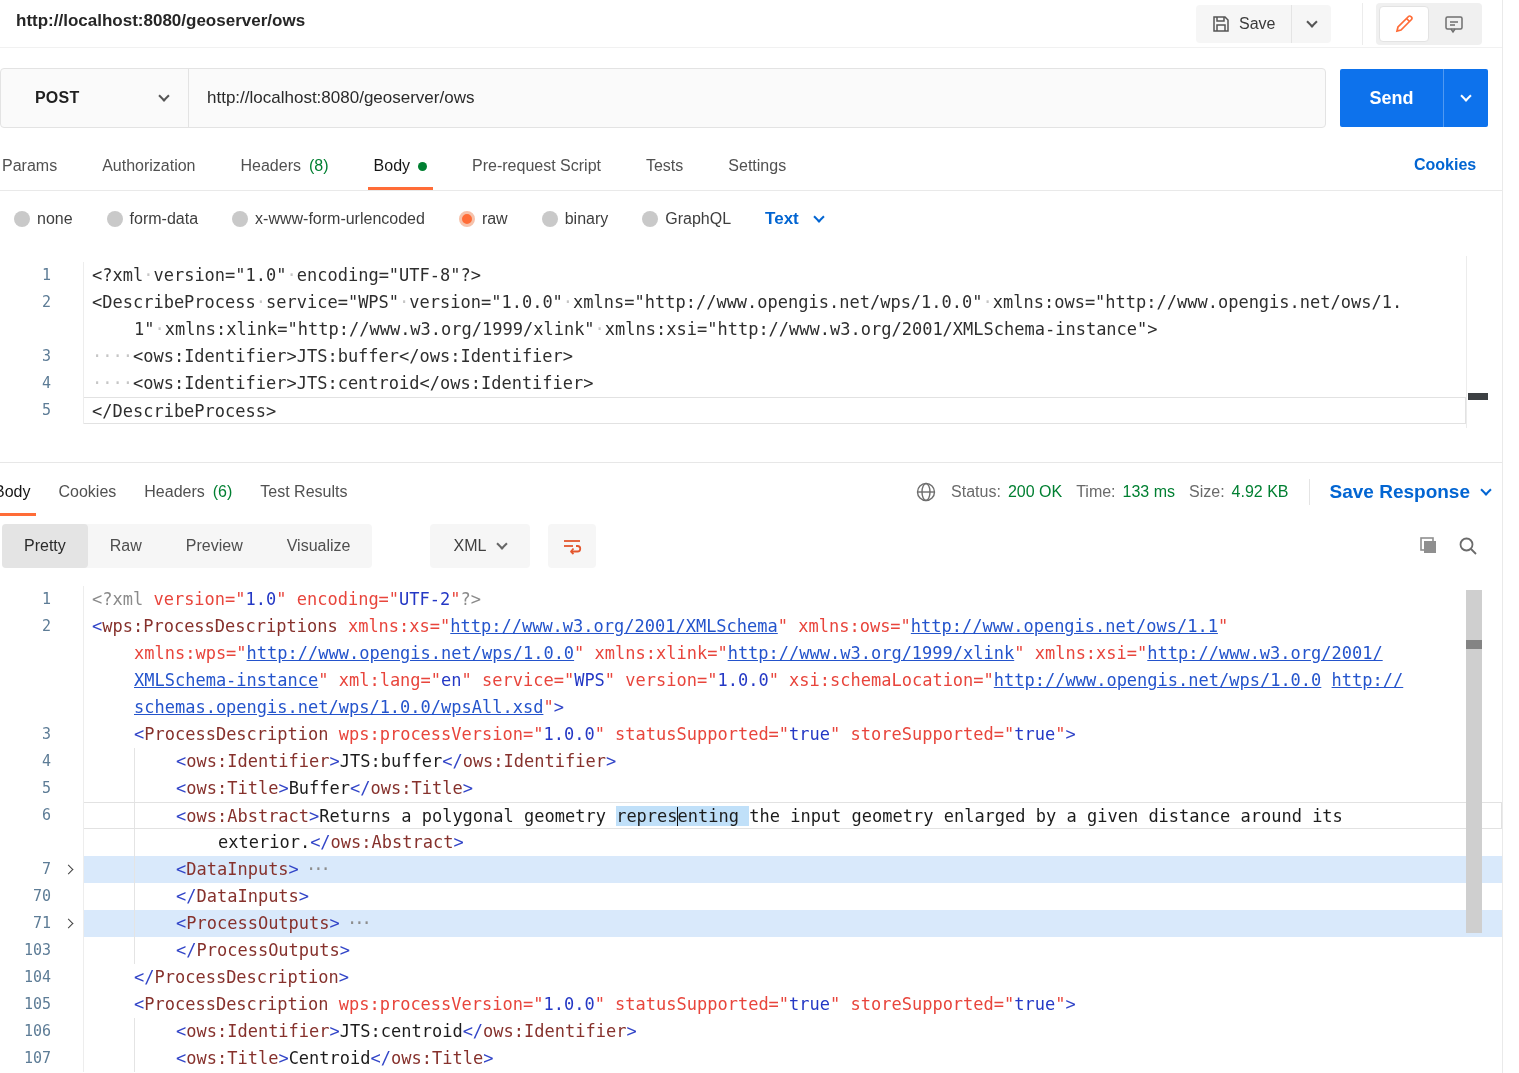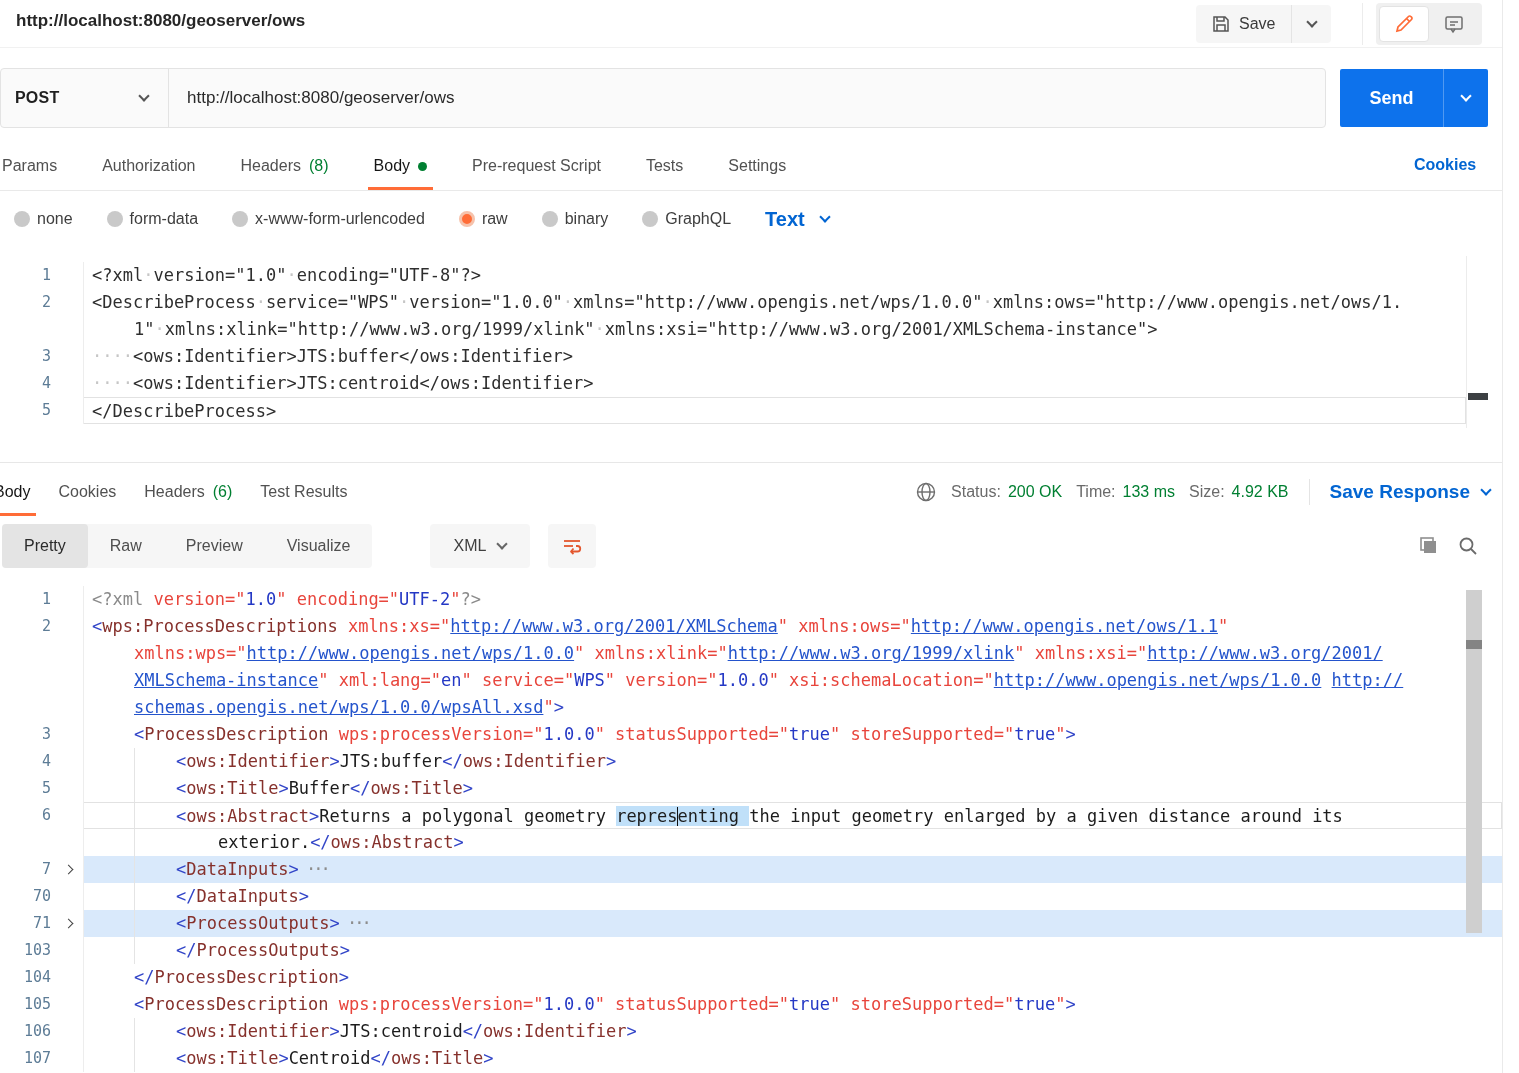--- a/index.html
+++ b/index.html
@@ -13,21 +13,21 @@
   .save-group { position:absolute; left:1196px; top:5px; height:38px; display:flex; background:#f6f6f6; border-radius:4px; overflow:hidden; }
   .save-btn { display:flex; align-items:center; gap:9px; padding:0 16px; background:transparent; border:none; font-family:inherit; font-size:16px; color:#3a3a3a; cursor:pointer; }
   .save-caret { width:40px; display:flex; align-items:center; justify-content:center; border:none; border-left:1px solid #e4e4e4; background:transparent; color:#555; cursor:pointer; }
   .hdr-vdiv { position:absolute; left:1362px; top:3px; width:1px; height:42px; background:#ececec; }
   .edit-group { position:absolute; left:1376px; top:3px; width:106px; height:42px; background:#f0f0f0; border-radius:4px; display:flex; align-items:center; padding:3px; }
   .edit-btn { width:50px; height:36px; background:#fff; border:1px solid #e3e3e3; border-radius:4px; display:flex; align-items:center; justify-content:center; cursor:pointer; }
   .comment-btn { width:50px; height:36px; background:transparent; border:none; display:flex; align-items:center; justify-content:center; cursor:pointer; }
 
   
   .url-box { position:absolute; left:0; top:68px; width:1326px; height:60px; background:#fafafa; border:1px solid #e3e3e3; border-radius:4px; display:flex; }
-  .method { width:168px; border-right:1px solid #e3e3e3; display:flex; align-items:center; justify-content:space-between; padding:0 20px 0 14px; cursor:pointer; }
+  .method { width:168px; border-right:1px solid #e3e3e3; display:flex; align-items:center; justify-content:space-between; padding:0 20px 0 14px; cursor:pointer;margin-left:20px; }
   .method-label { font-size:16px; font-weight:700; color:#1f1f1f; letter-spacing:.2px; }
   .url-input { flex:1; display:flex; align-items:center; padding-left:18px; font-size:17px; color:#2a2a2a; cursor:text; }
   .send-group { position:absolute; left:1340px; top:69px; width:148px; height:58px; background:#0d72ec; border-radius:2px; display:flex; align-items:center; cursor:pointer; }
   .send-label { flex:1; text-align:center; color:#fff; font-size:18px; font-weight:700; }
   .send-div { width:1px; height:58px; background:rgba(255,255,255,.28); }
   .send-chev { width:44px; display:flex; align-items:center; justify-content:center; color:#fff; }
 
   
   .req-tabs { position:absolute; left:0; top:142px; width:1502px; height:49px; border-bottom:1px solid #e9e9e9; display:flex; align-items:stretch; gap:45px; padding-left:2px; }
   .tab { position:relative; display:flex; align-items:center; gap:8px; font-size:16px; color:#515151; cursor:pointer; white-space:nowrap; }
@@ -36,21 +36,21 @@
   .tcount { color:#007f31; }
   .greendot { width:9px; height:9px; border-radius:50%; background:#007f31; display:inline-block; }
   .cookies-link { position:absolute; left:1414px; top:156px; font-size:16px; font-weight:600; color:#0265d2; cursor:pointer; text-decoration:none; }
 
   
   .mode-row { position:absolute; left:0; top:196px; height:46px; display:flex; align-items:center; gap:34px; padding-left:14px; }
   .mode { display:flex; align-items:center; gap:7px; cursor:pointer; }
   .radio { width:16px; height:16px; border-radius:50%; background:#c9c9c9; display:inline-block; }
   .mode.sel .radio { width:16px; height:16px; background:#ff6c37; border:3px solid #f6c2ab; }
   .mlabel { font-size:16px; color:#3e3e3e; }
-  .lang-select { display:flex; align-items:center; gap:16px; color:#0265d2; font-weight:600; font-size:20px; cursor:pointer; }
+  .lang-select { display:flex; align-items:center; gap:16px; color:#0265d2; font-weight:600; font-size:17px; cursor:pointer; }
 
   
   .editor { position:absolute; font-family:"DejaVu Sans Mono", monospace; font-size:17px; overflow:hidden; cursor:text; }
   #req-editor  { left:0; top:262px; width:1466px; height:163px; }
   #resp-editor { left:0; top:586px; width:1502px; height:487px; }
   .crow { display:flex; height:27px; }
   .gut { flex:0 0 84px; position:relative; background:#fff; border-right:1px solid #ededed; }
   .num { position:absolute; right:32px; top:0; line-height:27px; font-size:15px; color:#5d7c96; font-style:normal; }
   .farrow { position:absolute; right:11px; top:10px; width:7px; height:7px; border-right:1.7px solid #434343; border-bottom:1.7px solid #434343; transform:rotate(-45deg); }
   .code { flex:1; white-space:pre; line-height:27px; position:relative; color:#1c1c1c; }

